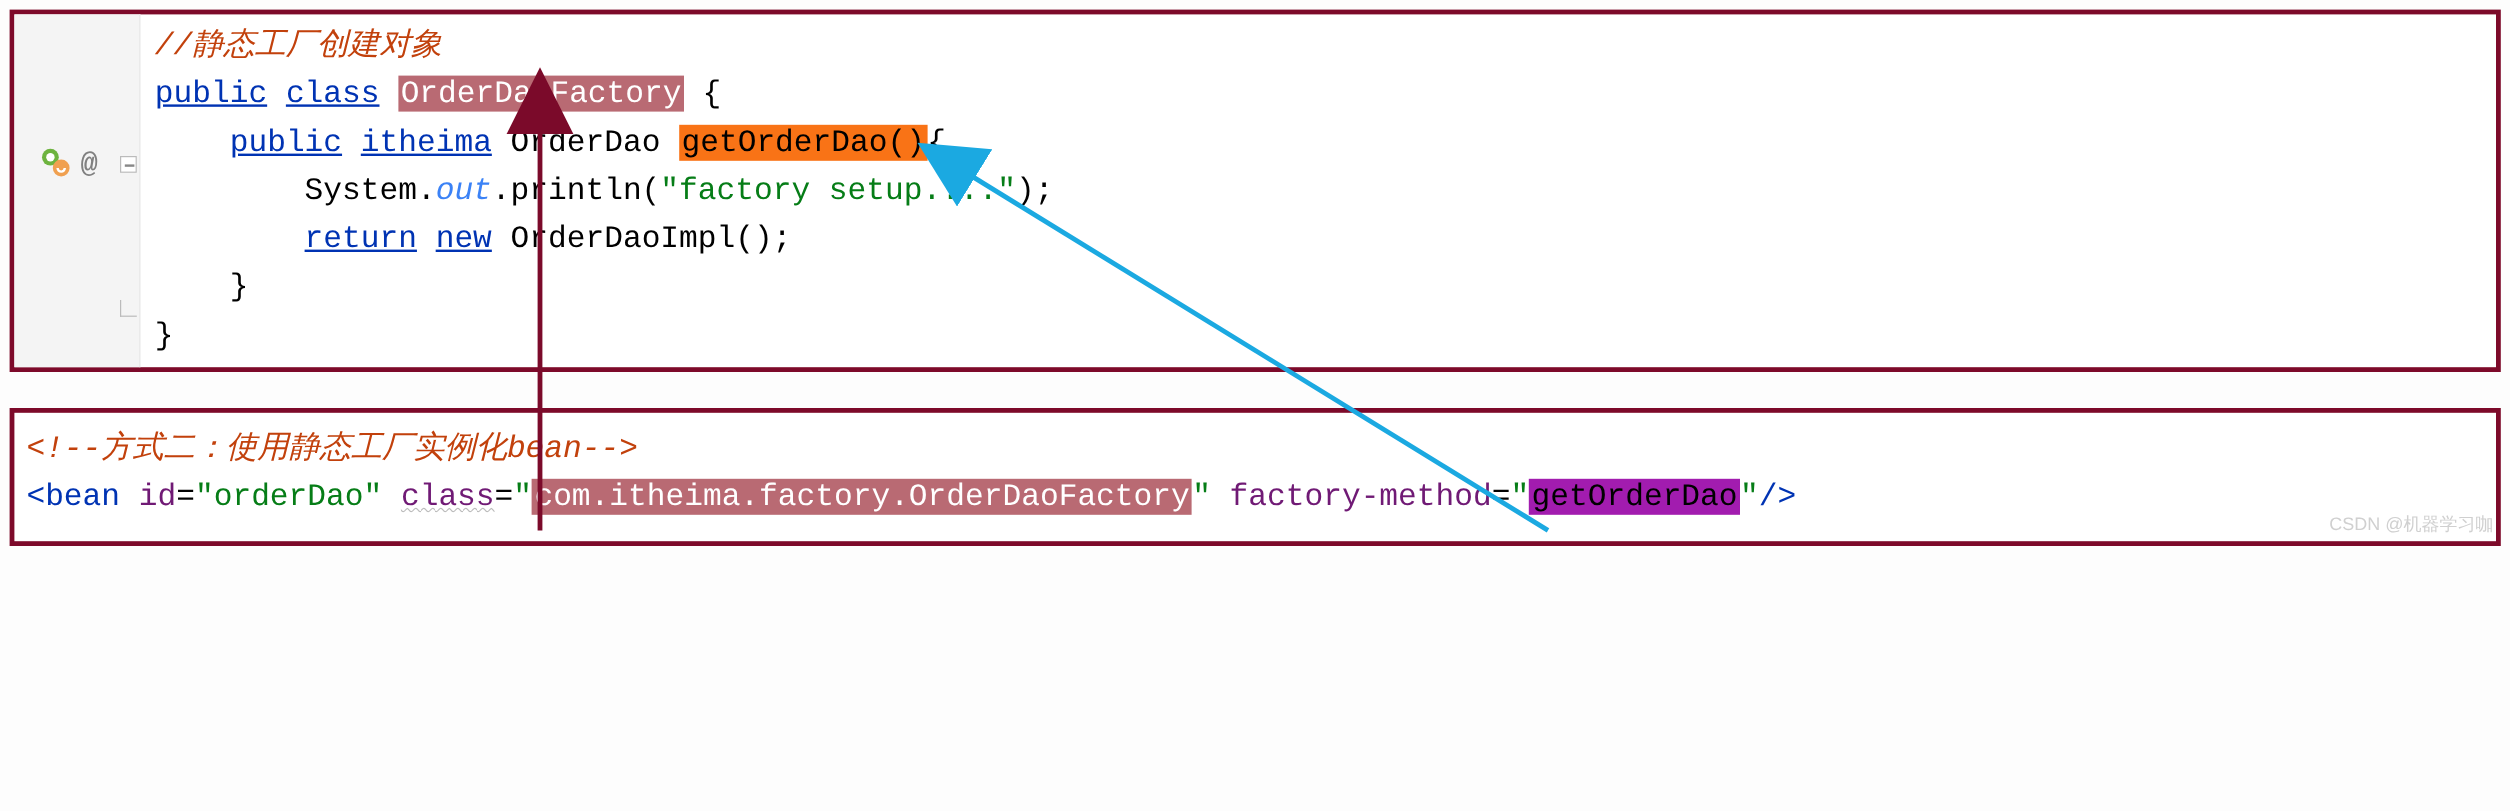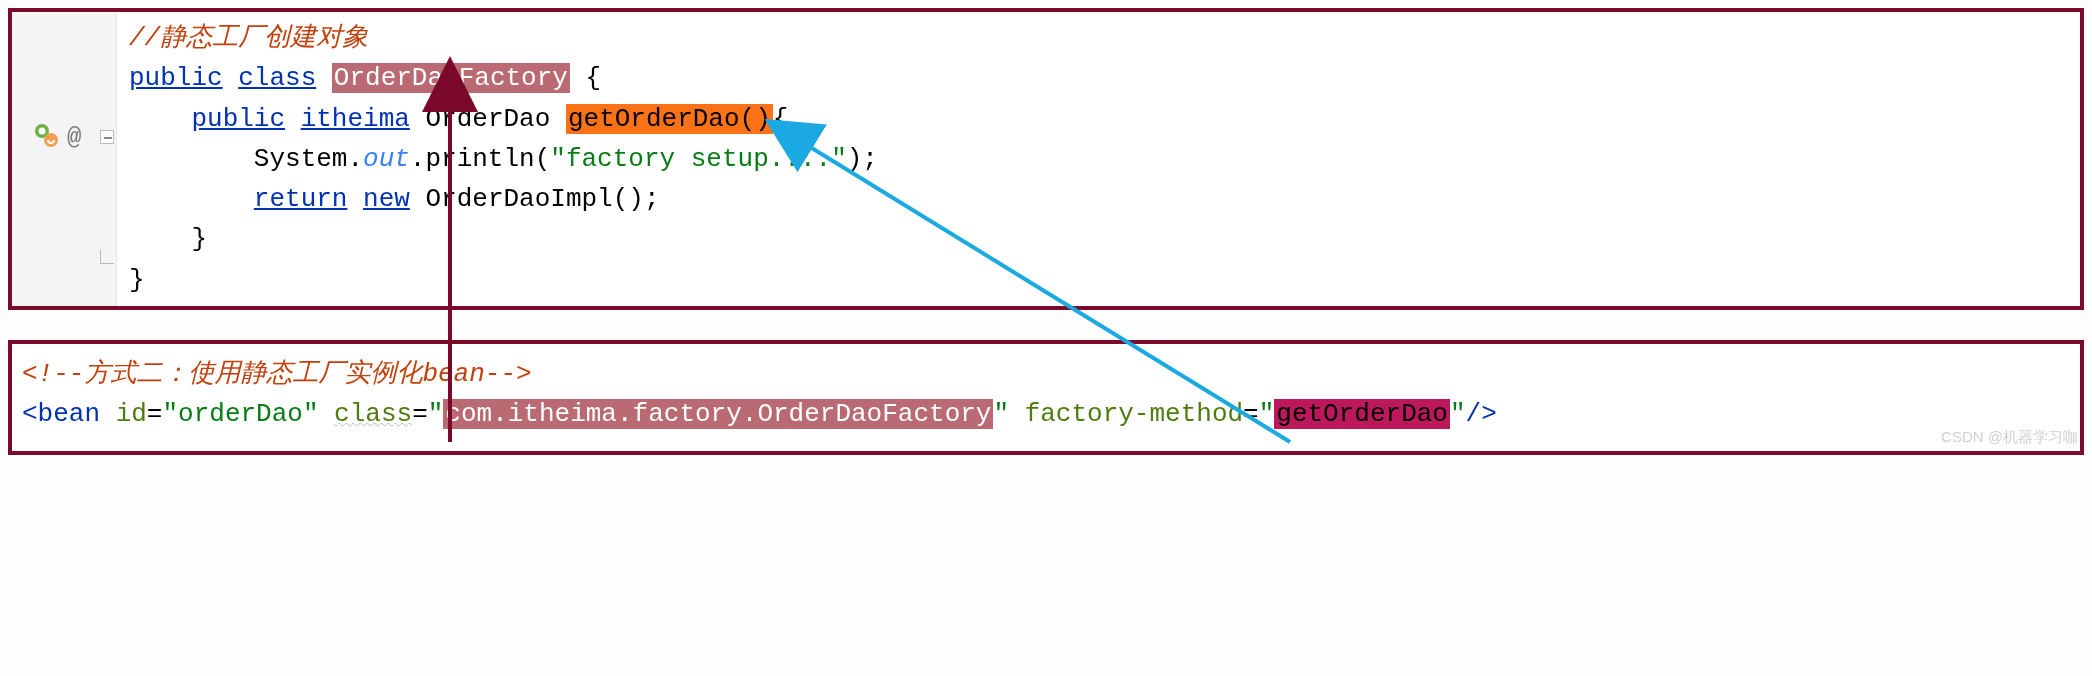--- a/index.html
+++ b/index.html
@@ -80,32 +80,32 @@
       background: #b96a73;
       color: #fff;
       padding: 0 2px;
     }
     .hl-blue-light {
       background: #f97316;
       color: #000;
       padding: 0 2px;
     }
     .hl-blue {
-      background: #be185d;
+      background: #a21caf;
       color: #000;
       padding: 0 2px;
     }
     .box-bottom {
       padding: 10px 10px 16px 10px;
       line-height: 1.55;
       white-space: pre;
       font-size: 26px;
     }
     .tag { color: #0033b3; }
-    .attr-name { color: #4d7c0f; text-align: center; }
+    .attr-name { color: #701a75; text-align: center; }
     .attr-val { color: #067d17; }
     .watermark {
       position: absolute;
       right: 14px;
       bottom: 16px;
       font-size: 15px;
       color: #d0d0d0;
       font-family: sans-serif;
     }
     .arrow-layer {

